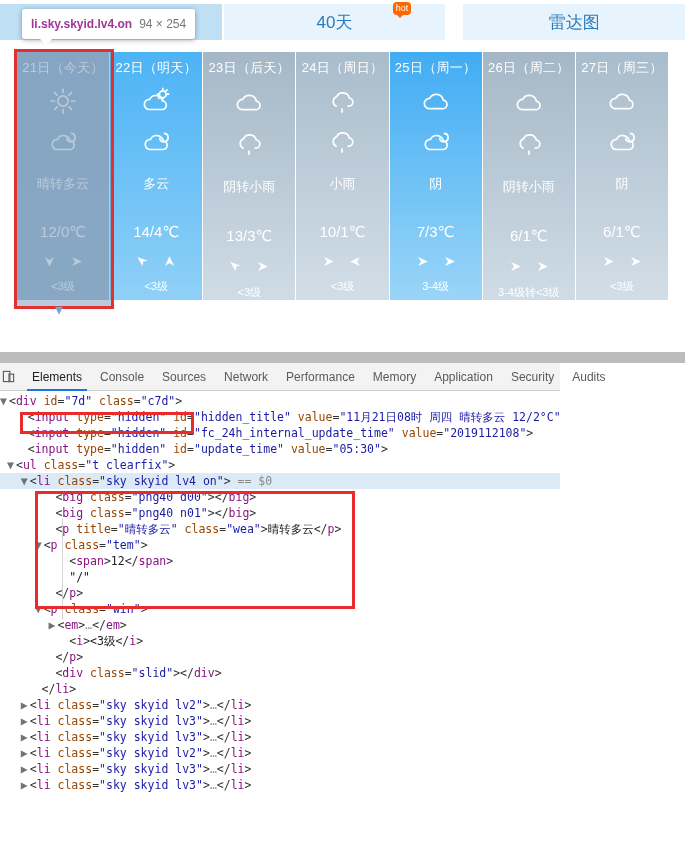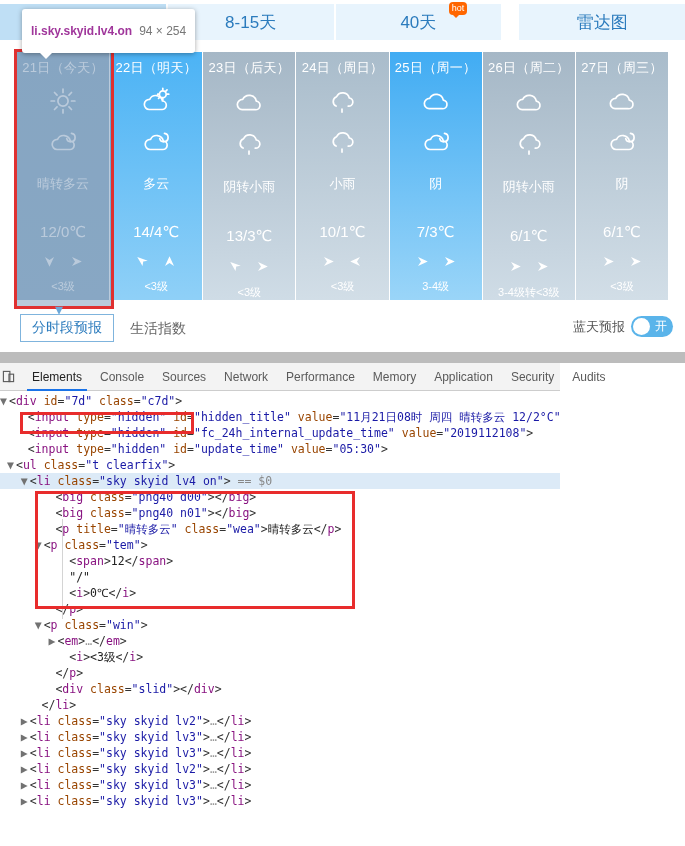--- a/index.html
+++ b/index.html
@@ -57,21 +57,21 @@
   .g-blue2 { background:linear-gradient(180deg,#41acf3 0%,#9ad5f8 100%); }
 
   
   .inspect-overlay {
     position:absolute; left:17px; top:52px; width:94px; height:254px;
     background:rgba(111,145,180,.48);
     outline:3px solid #e03030; outline-offset:0;
   }
   .inspect-tip {
     position:absolute; left:22px; top:9px; background:#fff;
-    border-radius:3px; padding:15px 9px; box-shadow:0 1px 5px rgba(0,0,0,.35);
+    border-radius:3px; padding:8px 9px; box-shadow:0 1px 5px rgba(0,0,0,.35);
     font-size:12px; white-space:nowrap; z-index:20;
   }
   .inspect-tip .sel { color:#a0369b; font-weight:bold; }
   .inspect-tip .dim { color:#777; margin-left:7px; }
   .inspect-tip::after {
     content:""; position:absolute; left:18px; bottom:-6px;
     border-left:6px solid transparent; border-right:6px solid transparent;
     border-top:6px solid #fff;
   }
 
@@ -138,23 +138,20 @@
 </head>
 <body>
 
 <div id="page">
 
   <div class="tabstrip">
       <div class="tab first">
         <span>7天</span>
       </div>
       <div class="tab">
-        <span>8-15天</span>
-      </div>
-      <div class="tab">
         <span>40天</span>
         <span class="badge-hot">hot</span>
       </div>
       <div class="tab">
         <span>雷达图</span>
       </div>
     </div>
 
   <div class="cards">
       <div class="card g-today">
@@ -339,31 +336,20 @@
     </div>
 
   <div class="inspect-overlay"></div>
 
   <div class="inspect-tip">
     <span class="sel">li.sky.skyid.lv4.on</span><span class="dim">94 × 254</span>
   </div>
 
   <div class="chev-down">▾</div>
 
-  <div class="botbar">
-    <div class="subtab">分时段预报</div>
-    <div class="subtab2">生活指数</div>
-    <div class="bluesky">
-      <span class="lb">蓝天预报</span>
-      <span class="toggle">
-        <span class="knob"></span>
-        <span class="on">开</span>
-      </span>
-    </div>
-  </div>
 
   <div class="page-foot"></div>
 </div>
 
 <div id="devtools">
   <div class="dt-toolbar">
     <div class="dt-icon">
       <svg width="13" height="13" viewBox="0 0 14 14">
           <rect x="1.5" y="1.5" width="7" height="11" fill="none" stroke="#5a5a5a" stroke-width="1.2"></rect>
           <rect x="7.5" y="4.5" width="5" height="8" fill="none" stroke="#5a5a5a" stroke-width="1.2"></rect>
@@ -391,21 +377,20 @@
         <div class="ln">    <span class="pun">&lt;</span><span class="tag">input</span><span class="pun"> </span><span class="atn">type</span><span class="pun">=</span><span class="atv">"hidden"</span><span class="pun"> </span><span class="atn">id</span><span class="pun">=</span><span class="atv">"fc_24h_internal_update_time"</span><span class="pun"> </span><span class="atn">value</span><span class="pun">=</span><span class="atv">"2019112108"</span><span class="pun">&gt;</span></div>
         <div class="ln">    <span class="pun">&lt;</span><span class="tag">input</span><span class="pun"> </span><span class="atn">type</span><span class="pun">=</span><span class="atv">"hidden"</span><span class="pun"> </span><span class="atn">id</span><span class="pun">=</span><span class="atv">"update_time"</span><span class="pun"> </span><span class="atn">value</span><span class="pun">=</span><span class="atv">"05:30"</span><span class="pun">&gt;</span></div>
         <div class="ln"> <span class="tw">▼</span><span class="pun">&lt;</span><span class="tag">ul</span><span class="pun"> </span><span class="atn">class</span><span class="pun">=</span><span class="atv">"t clearfix"</span><span class="pun">&gt;</span></div>
         <div class="ln sel">   <span class="tw">▼</span><span class="pun">&lt;</span><span class="tag">li</span><span class="pun"> </span><span class="atn">class</span><span class="pun">=</span><span class="atv">"sky skyid lv4 on"</span><span class="pun">&gt;</span><span class="dollar"> == $0</span></div>
         <div class="ln">        <span class="pun">&lt;</span><span class="tag">big</span><span class="pun"> </span><span class="atn">class</span><span class="pun">=</span><span class="atv">"png40 d00"</span><span class="pun">&gt;&lt;/</span><span class="tag">big</span><span class="pun">&gt;</span></div>
         <div class="ln">        <span class="pun">&lt;</span><span class="tag">big</span><span class="pun"> </span><span class="atn">class</span><span class="pun">=</span><span class="atv">"png40 n01"</span><span class="pun">&gt;&lt;/</span><span class="tag">big</span><span class="pun">&gt;</span></div>
         <div class="ln">        <span class="pun">&lt;</span><span class="tag">p</span><span class="pun"> </span><span class="atn">title</span><span class="pun">=</span><span class="atv">"晴转多云"</span><span class="pun"> </span><span class="atn">class</span><span class="pun">=</span><span class="atv">"wea"</span><span class="pun">&gt;</span><span class="txt">晴转多云</span><span class="pun">&lt;/</span><span class="tag">p</span><span class="pun">&gt;</span></div>
         <div class="ln">     <span class="tw">▼</span><span class="pun">&lt;</span><span class="tag">p</span><span class="pun"> </span><span class="atn">class</span><span class="pun">=</span><span class="atv">"tem"</span><span class="pun">&gt;</span></div>
         <div class="ln">          <span class="pun">&lt;</span><span class="tag">span</span><span class="pun">&gt;</span><span class="txt">12</span><span class="pun">&lt;/</span><span class="tag">span</span><span class="pun">&gt;</span></div>
         <div class="ln">          <span class="txt">"/"</span></div>
-        <div class="ln">          <span class="pun">&lt;</span><span class="tag">i</span><span class="pun">&gt;</span><span class="txt">0℃</span><span class="pun">&lt;/</span><span class="tag">i</span><span class="pun">&gt;</span></div>
         <div class="ln">        <span class="pun">&lt;/</span><span class="tag">p</span><span class="pun">&gt;</span></div>
         <div class="ln">     <span class="tw">▼</span><span class="pun">&lt;</span><span class="tag">p</span><span class="pun"> </span><span class="atn">class</span><span class="pun">=</span><span class="atv">"win"</span><span class="pun">&gt;</span></div>
         <div class="ln">       <span class="tw">▶</span><span class="pun">&lt;</span><span class="tag">em</span><span class="pun">&gt;</span><span class="cm">…</span><span class="pun">&lt;/</span><span class="tag">em</span><span class="pun">&gt;</span></div>
         <div class="ln">          <span class="pun">&lt;</span><span class="tag">i</span><span class="pun">&gt;</span><span class="txt">&lt;3级</span><span class="pun">&lt;/</span><span class="tag">i</span><span class="pun">&gt;</span></div>
         <div class="ln">        <span class="pun">&lt;/</span><span class="tag">p</span><span class="pun">&gt;</span></div>
         <div class="ln">        <span class="pun">&lt;</span><span class="tag">div</span><span class="pun"> </span><span class="atn">class</span><span class="pun">=</span><span class="atv">"slid"</span><span class="pun">&gt;&lt;/</span><span class="tag">div</span><span class="pun">&gt;</span></div>
         <div class="ln">      <span class="pun">&lt;/</span><span class="tag">li</span><span class="pun">&gt;</span></div>
         <div class="ln">   <span class="tw">▶</span><span class="pun">&lt;</span><span class="tag">li</span><span class="pun"> </span><span class="atn">class</span><span class="pun">=</span><span class="atv">"sky skyid lv2"</span><span class="pun">&gt;</span><span class="cm">…</span><span class="pun">&lt;/</span><span class="tag">li</span><span class="pun">&gt;</span></div>
         <div class="ln">   <span class="tw">▶</span><span class="pun">&lt;</span><span class="tag">li</span><span class="pun"> </span><span class="atn">class</span><span class="pun">=</span><span class="atv">"sky skyid lv3"</span><span class="pun">&gt;</span><span class="cm">…</span><span class="pun">&lt;/</span><span class="tag">li</span><span class="pun">&gt;</span></div>
         <div class="ln">   <span class="tw">▶</span><span class="pun">&lt;</span><span class="tag">li</span><span class="pun"> </span><span class="atn">class</span><span class="pun">=</span><span class="atv">"sky skyid lv3"</span><span class="pun">&gt;</span><span class="cm">…</span><span class="pun">&lt;/</span><span class="tag">li</span><span class="pun">&gt;</span></div>

